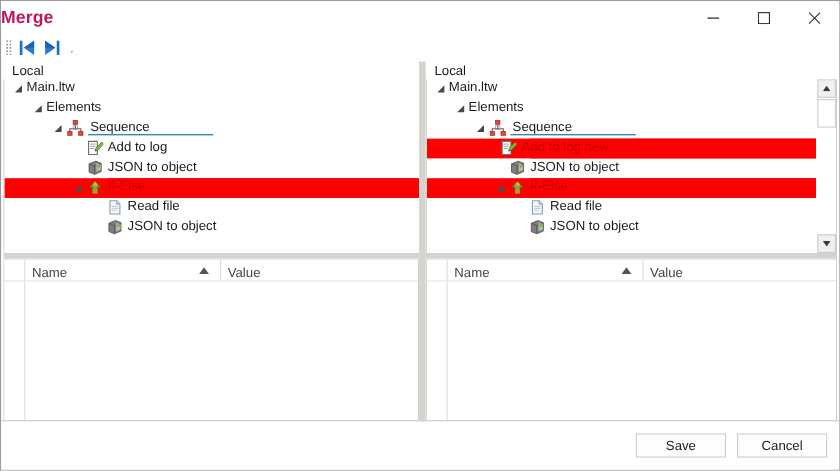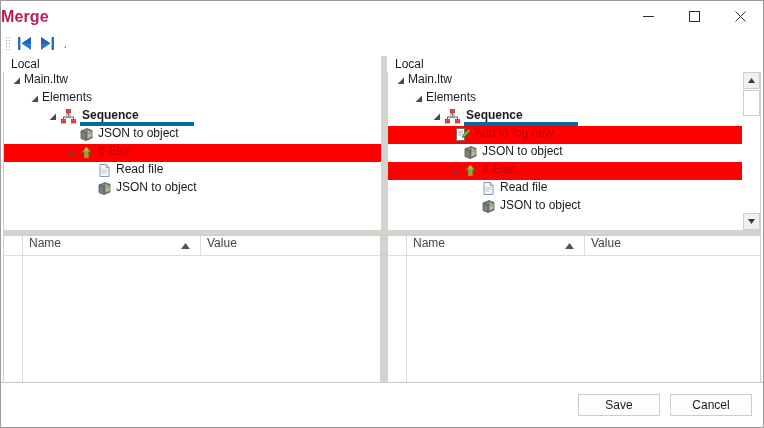--- a/index.html
+++ b/index.html
@@ -198,24 +198,23 @@
     left: 0;
     right: 0;
     top: 0;
     bottom: 0;
     background: #ff0000;
     z-index: 0;
   }
   .tree-row .exp, .tree-row .ic, .tree-row .lbl { position: relative; z-index: 1; }
 
   .editing .lbl {
-    border-bottom: 4px solid #0369a1;
+    border-bottom: 1px solid #0369a1;
     min-width: 108px;
     padding-left: 2px;
-    font-weight: bold;
   }
 
   
   .vscroll {
     position: absolute;
     right: 0; top: 0; bottom: 0;
     width: 17px;
     background: #ffffff;
     border-left: 1px solid #ffffff;
   }
@@ -282,21 +281,21 @@
   }
   .gh-gutter {
     width: 19px;
     min-width: 19px;
     border-right: 1px solid #dcdcdc;
     box-sizing: border-box;
   }
   .gh-cell {
     position: relative;
     display: flex;
-    align-items: flex-start;
+    align-items: flex-end;
     font-size: 12px;
     color: #444444;
     padding-left: 6px;
     border-right: 1px solid #dcdcdc;
     box-sizing: border-box;
     cursor: default;
   }
   .gh-name  { width: 178px; min-width: 178px; }
   .gh-value { flex: 1; border-right: none; }
   .sort-asc {
@@ -436,20 +435,32 @@
                   <path d="M7.5 4 L7.5 8 M7.5 8 L2.5 8 L2.5 10.5 M7.5 8 L12.5 8 L12.5 10.5" stroke="#5b5b5b" stroke-width="1" fill="none"></path>
                   <rect x="5.5" y="5.5" width="4" height="3.5" fill="none" stroke="#9a9a9a" stroke-width="0.7"></rect>
                 </svg>
               </span>
               <span class="lbl">Sequence</span>
             </div>
             <div class="tree-row" style="padding-left: 60px;">
               <span class="exp empty"></span>
               <span class="ic">
                 <svg width="15" height="15" viewBox="0 0 15 15">
+                  <path d="M1.5 1.5 L9.5 1.5 L9.5 13.5 L1.5 13.5 Z" fill="#fdfdfd" stroke="#6f6f6f" stroke-width="1"></path>
+                  <path d="M2.8 4 L8 4 M2.8 6 L8 6 M2.8 8 L6.5 8" stroke="#9a9a9a" stroke-width="0.8"></path>
+                  <path d="M13.6 2.2 L8.2 7.6 L7.4 10.2 L10 9.4 L15 4 Z" fill="#7ec242" stroke="#3f7d1d" stroke-width="0.8"></path>
+                  <path d="M7.4 10.2 L10 9.4" stroke="#3f7d1d" stroke-width="0.6"></path>
+                </svg>
+              </span>
+              <span class="lbl">Add to log</span>
+            </div>
+            <div class="tree-row" style="padding-left: 60px;">
+              <span class="exp empty"></span>
+              <span class="ic">
+                <svg width="15" height="15" viewBox="0 0 15 15">
                   <path d="M2 4 L8 1.5 L13 3.5 L13 11 L7 13.5 L2 11.5 Z" fill="#7f7f7f" stroke="#555555" stroke-width="0.8"></path>
                   <path d="M2 4 L7 6 L7 13.5" fill="none" stroke="#555555" stroke-width="0.8"></path>
                   <path d="M7 6 L13 3.5" fill="none" stroke="#555555" stroke-width="0.8"></path>
                   <path d="M8.6 3.3 L12.6 5 L12.6 9.6 L8.6 11.2 Z" fill="#b9b9b9"></path>
                   <path d="M9.6 5.2 L12.4 4 L12.4 6.6 L9.6 7.8 Z" fill="#6fc22e"></path>
                 </svg>
               </span>
               <span class="lbl">JSON to object</span>
             </div>
             <div class="tree-row row-hl" style="padding-left: 60px;">

